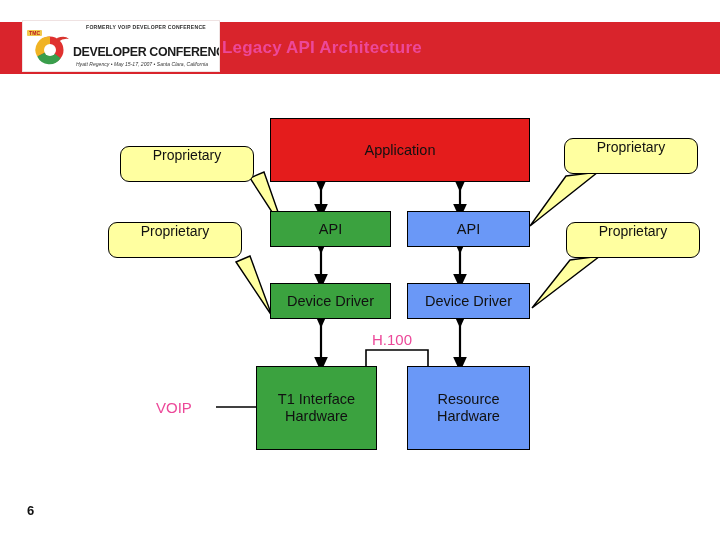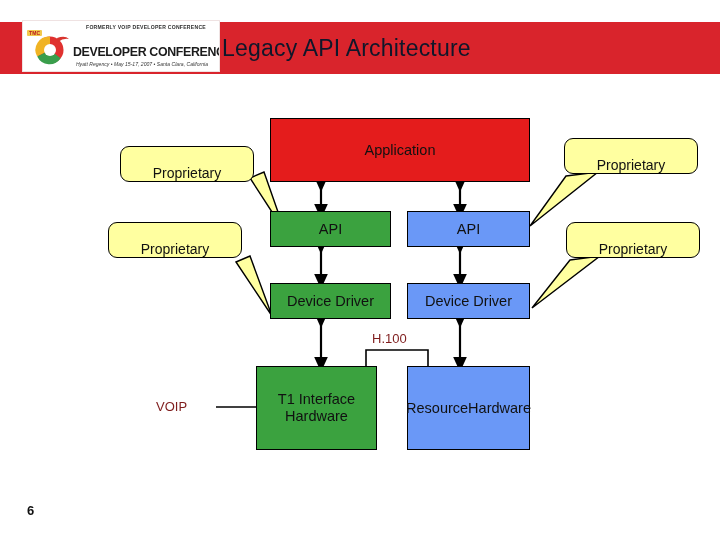--- a/index.html
+++ b/index.html
@@ -32,21 +32,21 @@
   .tex-dot{position:absolute;background:#fff;border-radius:50%;z-index:1;
            box-shadow:0 0 3px rgba(255,255,255,.9);}
   .tex-poly{position:absolute;border:1px solid rgba(255,255,255,.45);z-index:1;}
 
   
   .banner{
     position:absolute;left:0;top:22px;width:720px;height:52px;background:#d9242c;z-index:5;
   }
   .banner-title{
     position:absolute;left:222px;top:28px;z-index:7;
-    color:#0f172a;font-size:23px;line-height:40px;font-weight:400;letter-spacing:.2px;
+    color:#ec4899;font-size:17px;line-height:40px;font-weight:700;letter-spacing:.2px;
     white-space:nowrap;
   }
 
   
   .logo{
     position:absolute;left:22px;top:20px;width:198px;height:52px;z-index:7;
     background:#ffffff;border:1px solid #efe2e2;box-sizing:border-box;overflow:hidden;
   }
   .logo-l1{position:absolute;left:52px;top:3px;width:142px;text-align:center;
            font-size:5.1px;letter-spacing:.25px;color:#2f2f2f;font-weight:700;white-space:nowrap;}
@@ -70,25 +70,25 @@
     display:flex;align-items:center;justify-content:center;text-align:center;
     color:#111;font-size:14.5px;line-height:17px;
   }
   .node.red{background:#e41c1c;border-color:#000;}
   .node.green{background:#3ba23f;}
   .node.blue{background:#6a98f7;}
 
   
   .callout{
     position:absolute;box-sizing:border-box;background:#ffffa0;border:1.5px solid #000;
-    border-radius:9px;display:flex;align-items:flex-end;justify-content:center;
+    border-radius:9px;display:flex;align-items:flex-start;justify-content:center;
     font-size:14px;color:#111;z-index:12;
   }
 
-  .lbl{position:absolute;font-size:13px;color:#7f1d1d;z-index:12;white-space:nowrap;}
+  .lbl{position:absolute;font-size:15px;color:#ec4899;z-index:12;white-space:nowrap;}
   .pagenum{position:absolute;left:27px;top:503px;font-size:13px;font-weight:700;color:#111;z-index:12;}
 
   svg{overflow:visible;}
 </style>
 </head>
 <body>
 
 <div id="slide">
 
   <div class="bg-green-left"></div>
@@ -181,21 +181,21 @@
 
     <div class="node blue" style="left:407px;top:283px;width:123px;height:36px;">
       <span>Device Driver</span>
     </div>
 
     <div class="node green" style="left:256px;top:366px;width:121px;height:84px;flex-direction:column;">
       <span>T1 Interface</span>
       <span>Hardware</span>
     </div>
 
-    <div class="node blue" style="left:407px;top:366px;width:123px;height:84px;flex-direction:row;">
+    <div class="node blue" style="left:407px;top:366px;width:123px;height:84px;flex-direction:column;">
       <span>Resource</span>
       <span>Hardware</span>
     </div>
 
     <div class="callout" style="left:120px;top:146px;width:134px;height:36px;">
       <span>Proprietary</span>
     </div>
 
     <div class="callout" style="left:108px;top:222px;width:134px;height:36px;">
       <span>Proprietary</span>

